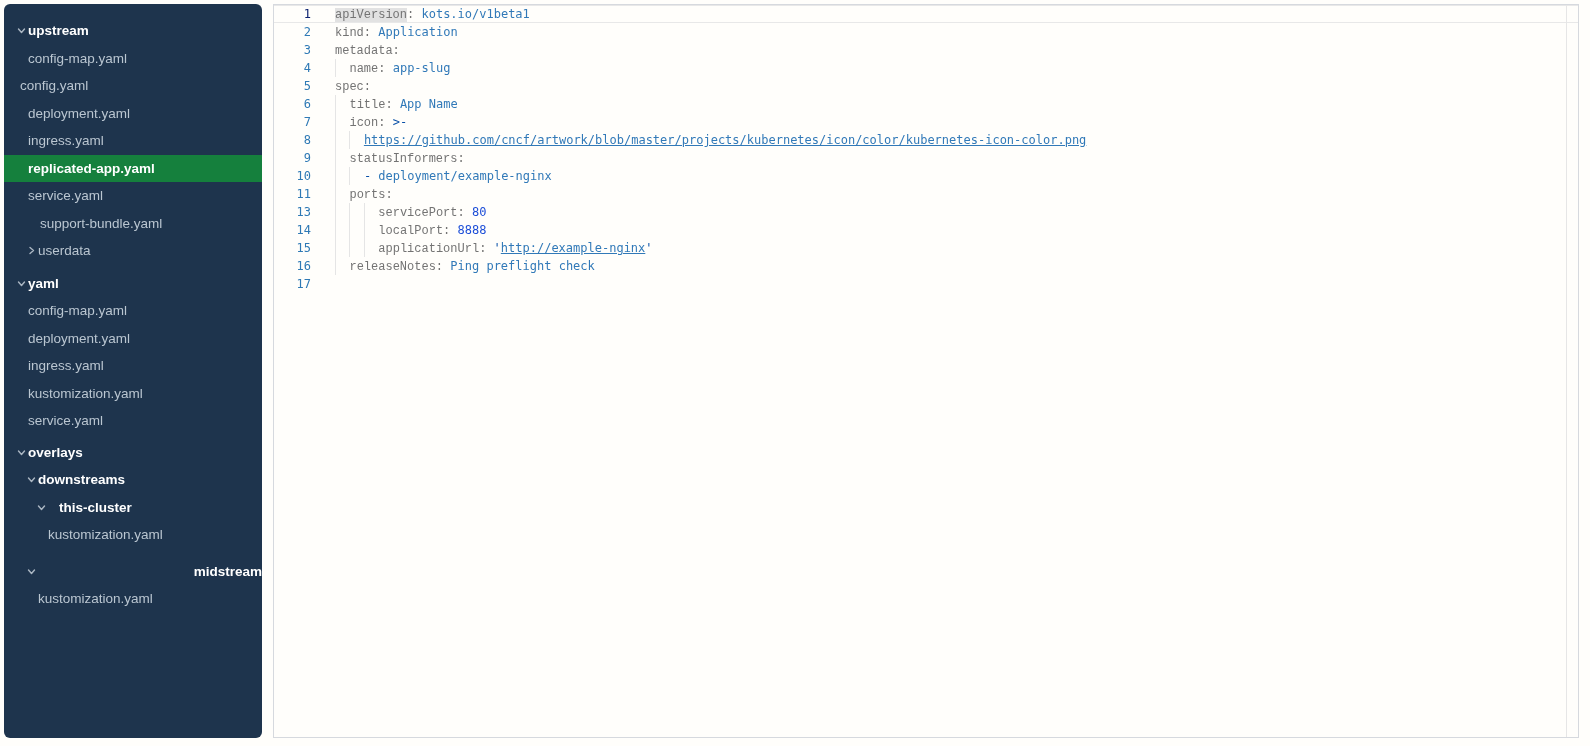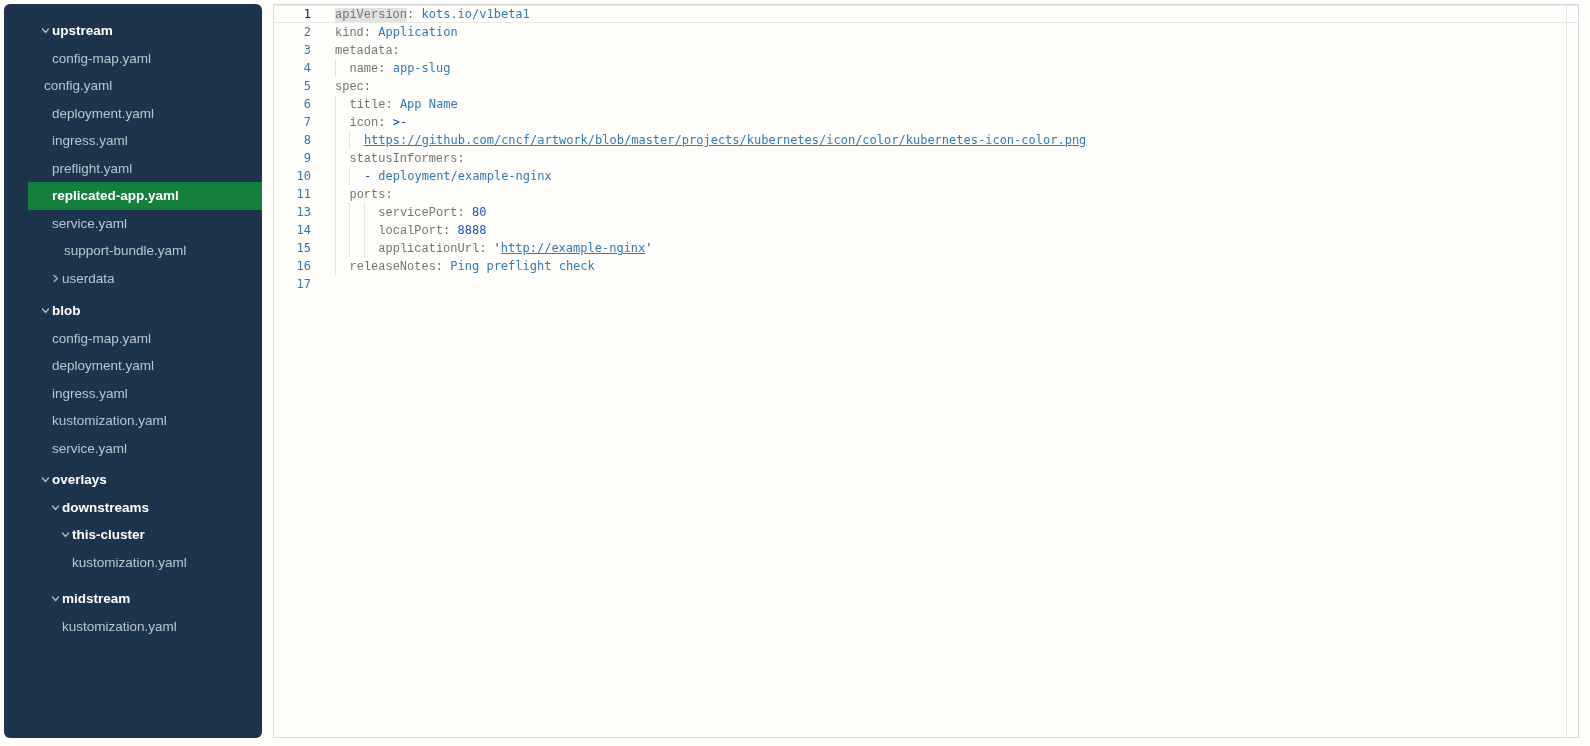--- a/index.html
+++ b/index.html
@@ -9,21 +9,20 @@
   
   .sidebar {
     position:absolute; left:4px; top:4px; width:258px; height:734px;
     background:#1e344d; border-radius:6px; padding-top:13px;
     overflow:hidden;
   }
   .tree-row {
     position:relative; display:flex; align-items:center;
     height:27.5px; font-size:13.5px; color:#bac6d1; cursor:pointer;
     white-space:nowrap;
-    margin-left:24px;
   }
   .tree-row.selected { background:#15803d; color:#ffffff; font-weight:bold; }
   .tree-row.folder-open { color:#ffffff; font-weight:bold; }
   .tree-row .chev {
     display:inline-flex; width:11px; justify-content:flex-start;
     color:#aab6c2; flex:0 0 auto;
   }
   .tree-row .chev svg { display:block; }
 
   
@@ -79,23 +78,20 @@
     </div>
     <div class="tree-row" style="padding-left: 16px;">
       <span>config.yaml</span>
     </div>
     <div class="tree-row" style="padding-left: 24px;">
       <span>deployment.yaml</span>
     </div>
     <div class="tree-row" style="padding-left: 24px;">
       <span>ingress.yaml</span>
     </div>
-    <div class="tree-row" style="padding-left: 24px;">
-      <span>preflight.yaml</span>
-    </div>
     <div class="tree-row selected" style="padding-left: 24px;">
       <span>replicated-app.yaml</span>
     </div>
     <div class="tree-row" style="padding-left: 24px;">
       <span>service.yaml</span>
     </div>
     <div class="tree-row" style="padding-left: 36px;">
       <span>support-bundle.yaml</span>
     </div>
     <div class="tree-row" style="padding-left: 23px;">
@@ -105,21 +101,21 @@
         </svg>
       </span>
       <span>userdata</span>
     </div>
     <div class="tree-row folder-open" style="margin-top: 5px; padding-left: 13px;">
       <span class="chev">
         <svg width="9" height="9" viewBox="0 0 9 9">
           <path d="M1.5 3 L4.5 6.5 L7.5 3" fill="none" stroke="currentColor" stroke-width="1.4" stroke-linecap="round" stroke-linejoin="round"></path>
         </svg>
       </span>
-      <span>blob</span>
+      <span>yaml</span>
     </div>
     <div class="tree-row" style="padding-left: 24px;">
       <span>config-map.yaml</span>
     </div>
     <div class="tree-row" style="padding-left: 24px;">
       <span>deployment.yaml</span>
     </div>
     <div class="tree-row" style="padding-left: 24px;">
       <span>ingress.yaml</span>
     </div>
@@ -138,32 +134,32 @@
       <span>overlays</span>
     </div>
     <div class="tree-row folder-open" style="padding-left: 23px;">
       <span class="chev">
         <svg width="9" height="9" viewBox="0 0 9 9">
           <path d="M1.5 3 L4.5 6.5 L7.5 3" fill="none" stroke="currentColor" stroke-width="1.4" stroke-linecap="round" stroke-linejoin="round"></path>
         </svg>
       </span>
       <span>downstreams</span>
     </div>
-    <div class="tree-row folder-open" style="padding-left: 33px;">
+    <div class="tree-row folder-open" style="padding-left: 33px; gap: 11px;">
       <span class="chev">
         <svg width="9" height="9" viewBox="0 0 9 9">
           <path d="M1.5 3 L4.5 6.5 L7.5 3" fill="none" stroke="currentColor" stroke-width="1.4" stroke-linecap="round" stroke-linejoin="round"></path>
         </svg>
       </span>
       <span>this-cluster</span>
     </div>
     <div class="tree-row" style="padding-left: 44px;">
       <span>kustomization.yaml</span>
     </div>
-    <div class="tree-row folder-open" style="margin-top: 9px; padding-left: 23px;">
+    <div class="tree-row folder-open" style="margin-top: 9px; padding-left: 23px; justify-content: space-between;">
       <span class="chev">
         <svg width="9" height="9" viewBox="0 0 9 9">
           <path d="M1.5 3 L4.5 6.5 L7.5 3" fill="none" stroke="currentColor" stroke-width="1.4" stroke-linecap="round" stroke-linejoin="round"></path>
         </svg>
       </span>
       <span>midstream</span>
     </div>
     <div class="tree-row" style="padding-left: 34px;">
       <span>kustomization.yaml</span>
     </div>

